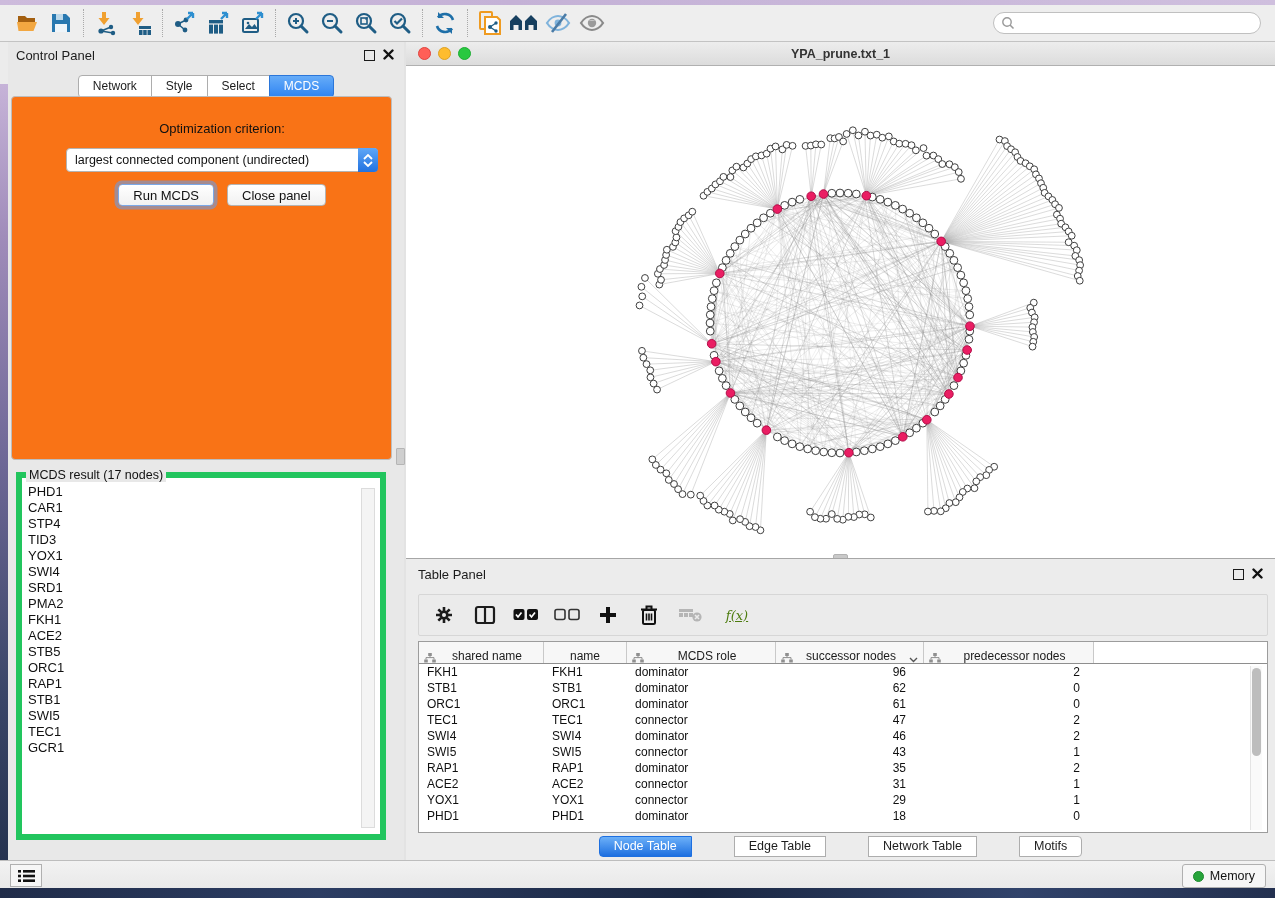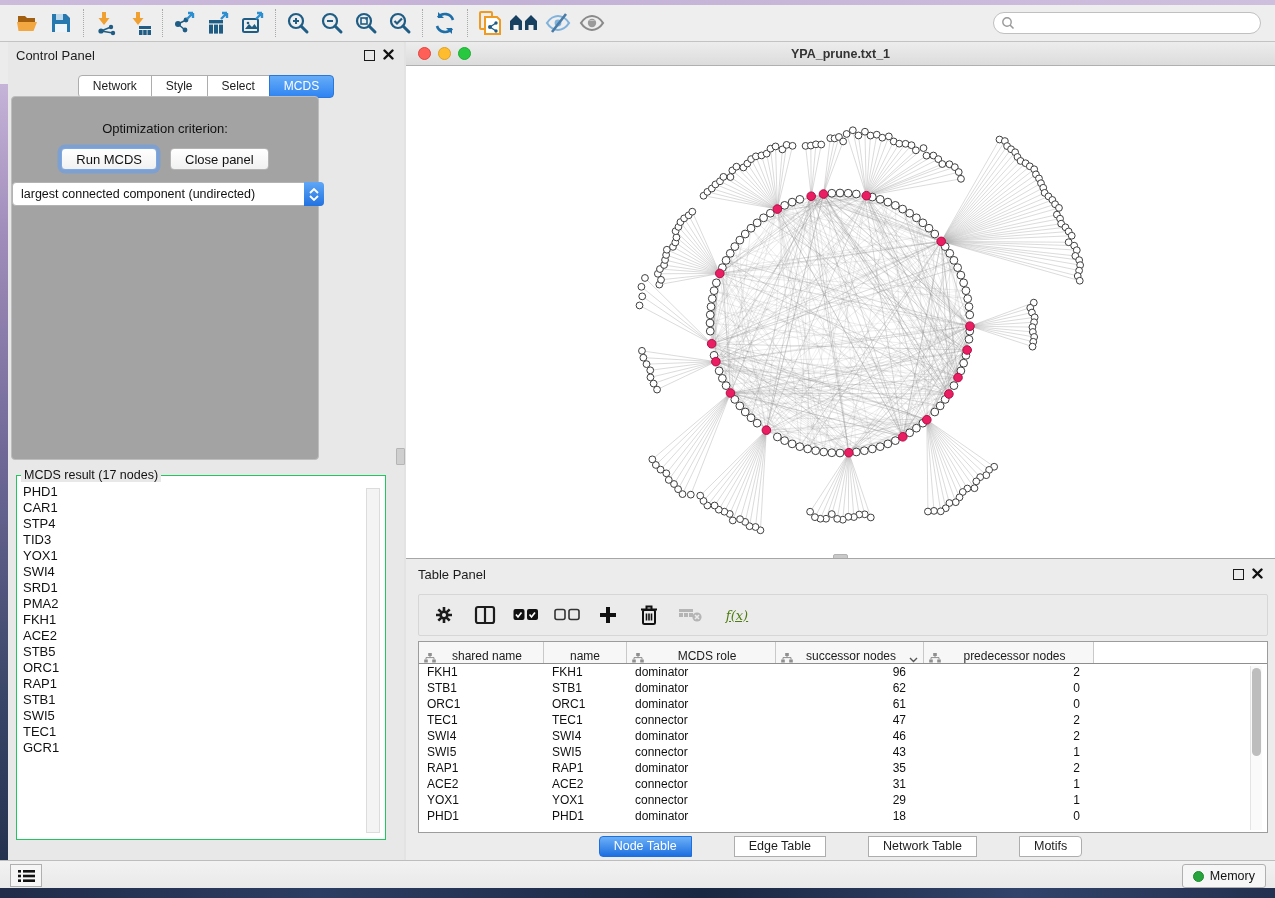--- a/index.html
+++ b/index.html
@@ -36,35 +36,35 @@
   .float-box{width:9px;height:9px;border:1.5px solid #1a1a1a;display:inline-block;background:transparent;}
 
   .tabstrip{display:flex;}
   .tab{height:21px;line-height:21px;padding:0 14px;background:#fff;border:1px solid #adadad;
     font-size:12px;color:#1c1c1c;margin-left:-1px;text-align:center;}
   .tab:first-child{border-radius:4px 0 0 4px;margin-left:0;}
   .tab:last-child{border-radius:0 4px 4px 0;}
   .tab.selected{background:linear-gradient(#66acf8,#2f84f2);border-color:#2b76d9;color:#fff;}
 
   #cp-tabs{position:absolute;left:0;top:33px;width:100%;display:flex;justify-content:center;}
-  #cp-content{position:absolute;left:3px;top:54px;width:308px;height:364px;background:#a3a3a3;
-    border:1px solid #bdbdbd;border-radius:4px;box-sizing:border-box;}
+  #cp-content{position:absolute;left:3px;top:54px;width:381px;height:364px;background:#f97316;
+    border:1px solid #bdbdbd;border-radius:4px;box-sizing:border-box;padding-left:41px;}
   #criterion-label{margin-top:24px;text-align:center;font-size:13px;color:#111;}
   #criterion-select{margin:12px auto 0;width:312px;height:24px;background:#fff;border:1px solid #b3b3b3;
     border-radius:4px;position:relative;display:flex;align-items:center;box-sizing:border-box;}
   #criterion-value{font-size:12.5px;color:#111;padding-left:8px;white-space:nowrap;}
   #criterion-stepper{position:absolute;right:-1px;top:-1px;width:20px;height:24px;border-radius:0 4px 4px 0;
     background:linear-gradient(#5fa7f7,#2272e0);display:flex;flex-direction:column;align-items:center;justify-content:center;gap:1px;}
   #cp-buttons{margin-top:12px;display:flex;justify-content:center;gap:13px;}
   .aqua-btn{height:22px;padding:0 14px;background:linear-gradient(#ffffff,#f1f1f1);border:1px solid #b4b4b4;
     border-radius:4px;font-size:13px;color:#111;font-family:"Liberation Sans",sans-serif;}
   .aqua-btn.focused{box-shadow:0 0 0 3.5px rgba(96,158,245,.55);border-color:#7aa8e8;}
 
   #mcds-result{position:absolute;left:8px;top:426px;width:370px;height:372px;margin:0;padding:0;
-    border:1px solid #22c55e;background:#fff;box-sizing:border-box;}
+    border:6px solid #22c55e;background:#fff;box-sizing:border-box;}
   #mcds-result legend{font-size:12.5px;color:#111;background:#e8e8e8;padding:0 3px;margin-left:4px;}
   #mcds-list{padding:2px 6px;font-size:13px;color:#111;line-height:16px;}
   #mcds-scroll{position:absolute;top:6px;right:5px;width:12px;bottom:6px;background:#f4f4f4;border:1px solid #dcdcdc;}
 
   
   #v-divider{position:absolute;left:404px;top:0;width:2px;height:818px;background:#e3e3e3;border-right:1px solid #9a9a9a;}
   #v-handle{position:absolute;left:396px;top:406px;width:7px;height:15px;background:#cfcfcf;border:1px solid #b5b5b5;border-radius:1px;}
 
   
   #net-titlebar{position:absolute;left:406px;top:0;width:869px;height:24px;
@@ -274,34 +274,34 @@
         </span>
       </div>
       <div id="cp-tabs" class="tabstrip">
           <div class="tab">Network</div>
           <div class="tab">Style</div>
           <div class="tab">Select</div>
           <div class="tab selected">MCDS</div>
         </div>
       <div id="cp-content">
         <div id="criterion-label">Optimization criterion:</div>
-        <div id="cp-buttons">
-          <button class="aqua-btn focused">Run MCDS</button>
-          <button class="aqua-btn">Close panel</button>
-        </div>
         <div id="criterion-select">
           <span id="criterion-value">largest connected component (undirected)</span>
           <span id="criterion-stepper">
             <svg width="10" height="6" viewBox="0 0 10 6">
                 <path d="M1 5l4-4 4 4" fill="none" stroke="#fff" stroke-width="1.8"></path>
               </svg>
             <svg width="10" height="6" viewBox="0 0 10 6">
                 <path d="M1 1l4 4 4-4" fill="none" stroke="#fff" stroke-width="1.8"></path>
               </svg>
           </span>
+        </div>
+        <div id="cp-buttons">
+          <button class="aqua-btn focused">Run MCDS</button>
+          <button class="aqua-btn">Close panel</button>
         </div>
       </div>
       <fieldset id="mcds-result">
         <legend>MCDS result (17 nodes)</legend>
         <div id="mcds-list">
             <div class="mcds-item">PHD1</div>
             <div class="mcds-item">CAR1</div>
             <div class="mcds-item">STP4</div>
             <div class="mcds-item">TID3</div>
             <div class="mcds-item">YOX1</div>

